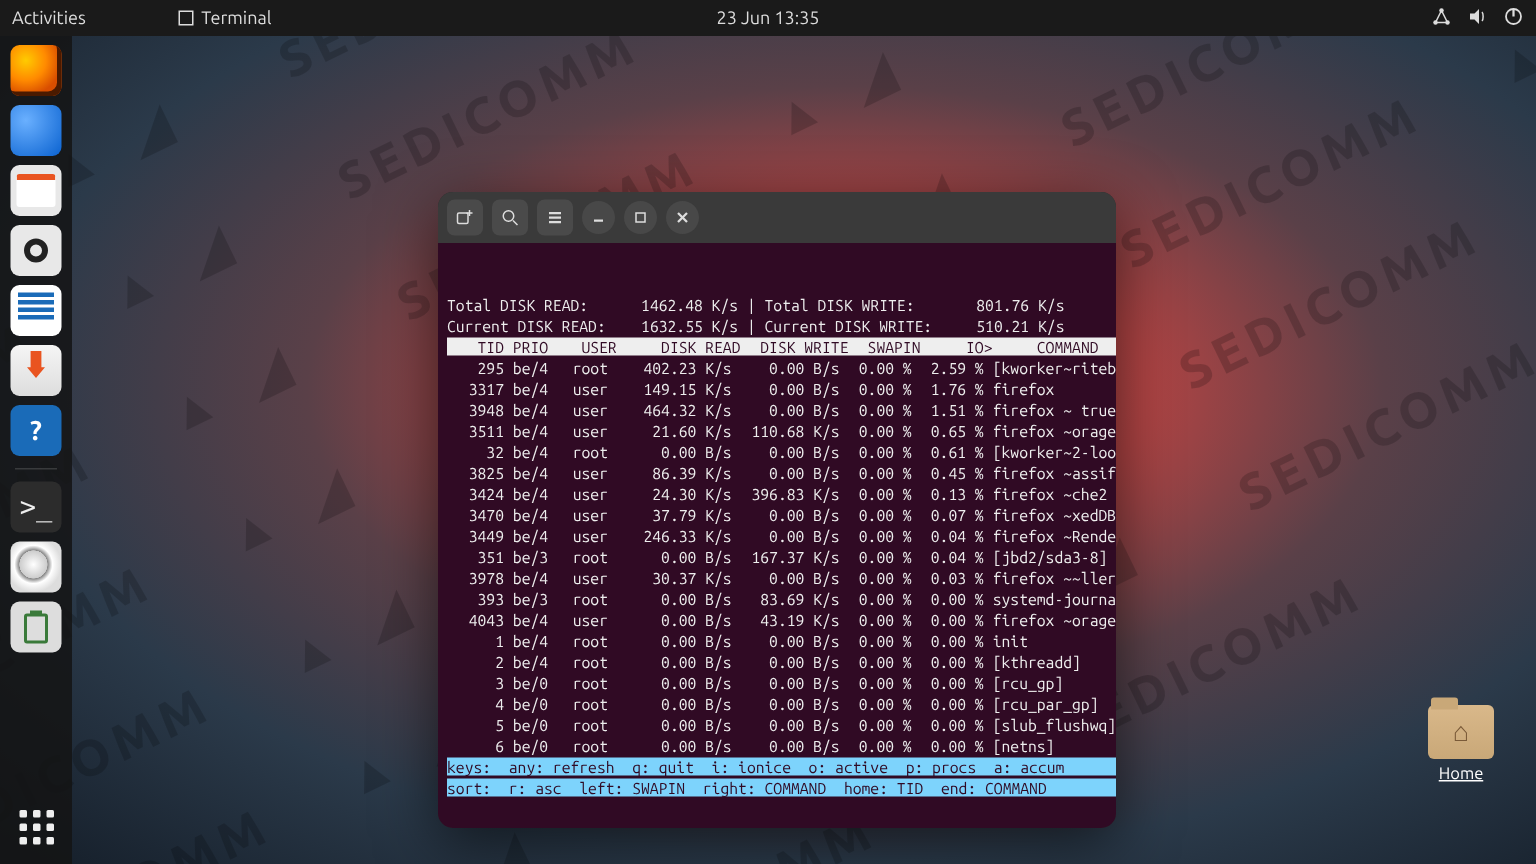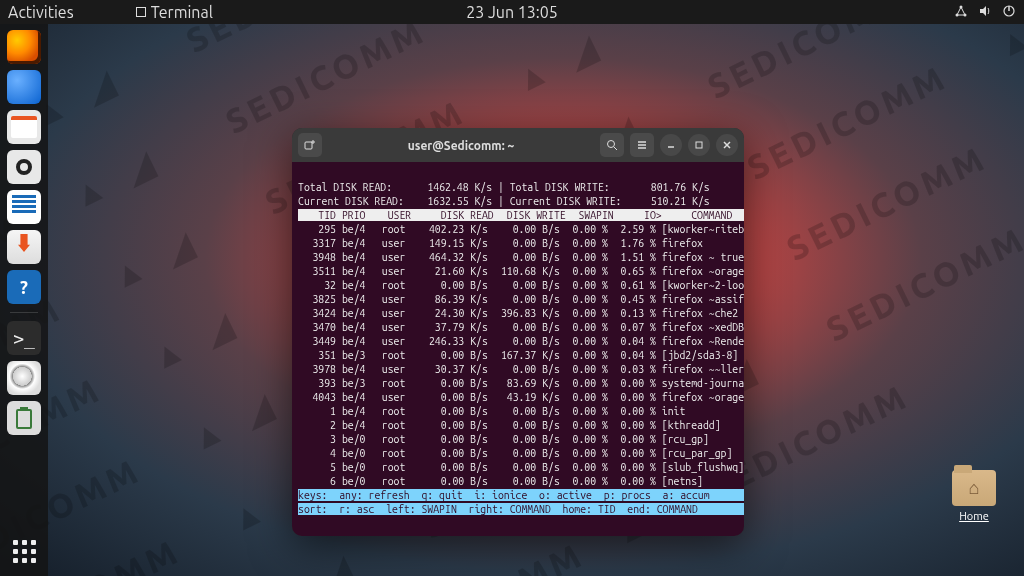--- a/index.html
+++ b/index.html
@@ -36,21 +36,21 @@
 }
 
 .topbar {
   position: absolute;
   top: 0; left: 0; right: 0;
   height: 24px;
   background: #1a1a1a;
   color: #ddd;
   display: flex;
   align-items: center;
-  font-size: 16px;
+  font-size: 12px;
   z-index: 100;
   padding: 0 8px;
 }
 .topbar .left { display: flex; align-items: center; gap: 14px; }
 .topbar .center { position: absolute; left: 50%; transform: translateX(-50%); }
 .topbar .right { margin-left: auto; display: flex; align-items: center; gap: 10px; }
 .topbar .app-indicator { display: flex; align-items: center; gap: 5px; padding-left: 48px; }
 .topbar .app-indicator .sq { width: 10px; height: 10px; border: 1px solid #ddd; }
 
 .dock {
@@ -159,21 +159,21 @@
 }
 .titlebar .tbtn.round { border-radius: 50%; width:22px; height:22px; background:#484848; }
 .titlebar .title { flex: 1; text-align: center; color: #ddd; font-size: 12px; font-weight:600; }
 
 .terminal {
   background: #300a24;
   color: #eee;
   font-family: "Ubuntu Mono", "DejaVu Sans Mono", monospace;
   font-size: 10.5px;
   line-height: 14px;
-  padding: 4px 6px 6px;
+  padding: 20px 6px 6px;
   white-space: pre;
 }
 .terminal .hdr { background: #eee; color: #300a24; }
 .terminal .rows { display: block; }
 .terminal .row { display: block; }
 .terminal .c { display: inline-block; }
 .terminal .c.tid { width: 38px; text-align: right; }
 .terminal .c.prio { width: 34px; }
 .terminal .c.user { width: 34px; }
 .terminal .c.rd { width: 72px; text-align: right; }
@@ -189,21 +189,21 @@
 <div class="wallpaper"></div>
 
 <div class="topbar">
   <div class="left">
     <span>Activities</span>
     <span class="app-indicator">
       <span class="sq"></span>
       <span>Terminal</span>
     </span>
   </div>
-  <div class="center">23 Jun  13:05</div>
+  <div class="center">23 Jun  13:35</div>
   <div class="right">
     <span>
       <svg width="14" height="14" viewBox="0 0 14 14">
           <circle cx="3" cy="11" r="1.5" fill="#ddd"></circle>
           <circle cx="11" cy="11" r="1.5" fill="#ddd"></circle>
           <circle cx="7" cy="3" r="1.5" fill="#ddd"></circle>
           <path d="M7 3 L3 11 M7 3 L11 11 M3 11 L11 11" stroke="#ddd" stroke-width="1"></path>
         </svg>
     </span>
     <span>
@@ -253,21 +253,20 @@
 </div>
 
 <div class="window">
   <div class="titlebar">
     <div class="tbtn">
       <svg width="12" height="12" viewBox="0 0 12 12">
           <rect x="1" y="3" width="7" height="7" rx="1" stroke="#ddd" fill="none"></rect>
           <path d="M9 1v4M7 3h4" stroke="#ddd"></path>
         </svg>
     </div>
-    <div class="title">user@Sedicomm: ~</div>
     <div class="tbtn">
       <svg width="12" height="12" viewBox="0 0 12 12">
           <circle cx="5" cy="5" r="3.5" stroke="#ddd" fill="none"></circle>
           <line x1="8" y1="8" x2="11" y2="11" stroke="#ddd"></line>
         </svg>
     </div>
     <div class="tbtn">
       <svg width="12" height="12" viewBox="0 0 12 12">
           <line x1="2" y1="3" x2="10" y2="3" stroke="#ddd" stroke-width="1.5"></line>
           <line x1="2" y1="6" x2="10" y2="6" stroke="#ddd" stroke-width="1.5"></line>

